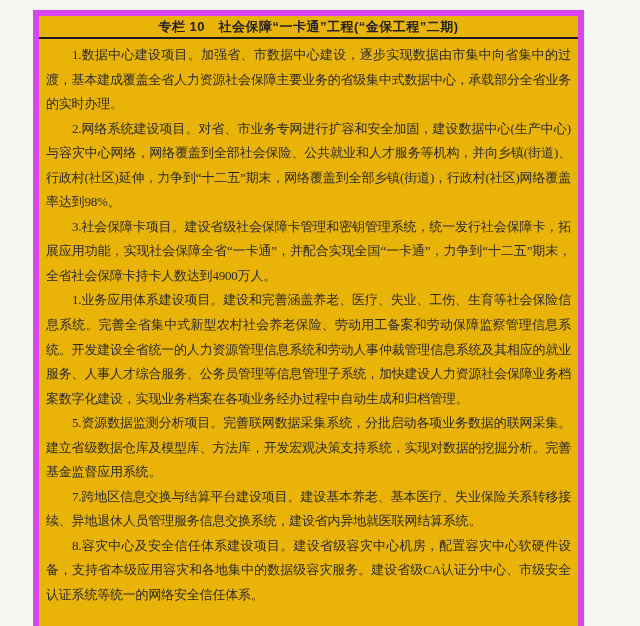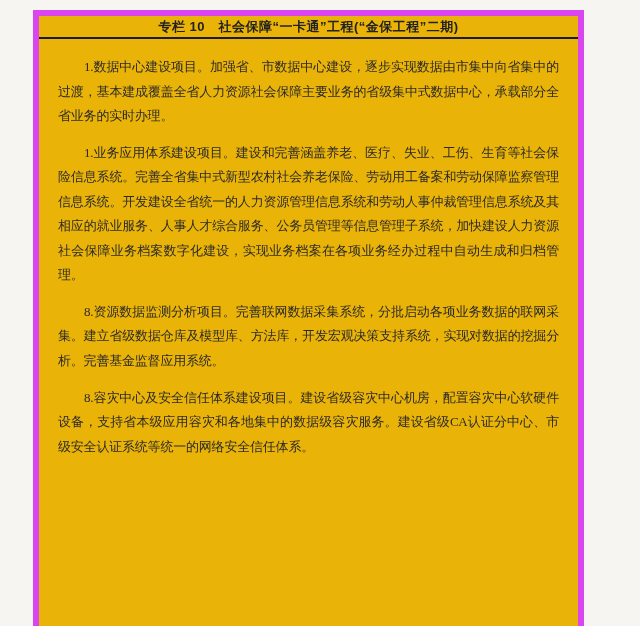--- a/index.html
+++ b/index.html
@@ -34,34 +34,37 @@
     color: #222222;
     border-bottom: 2px solid #1b1b1b;
     letter-spacing: 0.5px;
     white-space: nowrap;
     overflow: hidden;
   }
   .panel-body {
     padding: 4px 7px 0 7px;
   }
   .panel-body p {
-    margin: 12px;
+    margin: 0;
     text-indent: 2em;
     font-size: 13px;
     line-height: 24.55px;
     color: #2b2a28;
     text-align: justify;
     text-justify: inter-ideograph;
     letter-spacing: -0.2px;
   }
 </style>
 </head>
 <body>
 
 <div class="panel-box">
   <div class="panel-title">专栏 10　社会保障“一卡通”工程(“金保工程”二期)</div>
   <div class="panel-body">
     <p>1.数据中心建设项目。加强省、市数据中心建设，逐步实现数据由市集中向省集中的过渡，基本建成覆盖全省人力资源社会保障主要业务的省级集中式数据中心，承载部分全省业务的实时办理。</p>
+    <p>2.网络系统建设项目。对省、市业务专网进行扩容和安全加固，建设数据中心(生产中心)与容灾中心网络，网络覆盖到全部社会保险、公共就业和人才服务等机构，并向乡镇(街道)、行政村(社区)延伸，力争到“十二五”期末，网络覆盖到全部乡镇(街道)，行政村(社区)网络覆盖率达到98%。</p>
+    <p>3.社会保障卡项目。建设省级社会保障卡管理和密钥管理系统，统一发行社会保障卡，拓展应用功能，实现社会保障全省“一卡通”，并配合实现全国“一卡通”，力争到“十二五”期末，全省社会保障卡持卡人数达到4900万人。</p>
     <p>1.业务应用体系建设项目。建设和完善涵盖养老、医疗、失业、工伤、生育等社会保险信息系统。完善全省集中式新型农村社会养老保险、劳动用工备案和劳动保障监察管理信息系统。开发建设全省统一的人力资源管理信息系统和劳动人事仲裁管理信息系统及其相应的就业服务、人事人才综合服务、公务员管理等信息管理子系统，加快建设人力资源社会保障业务档案数字化建设，实现业务档案在各项业务经办过程中自动生成和归档管理。</p>
-    <p>8.资源数据监测分析项目。完善联网数据采集系统，分批启动各项业务数据的联网采集。建立省级数据仓库及模型库、方法库，开发宏观决策支持系统，实现对数据的挖掘分析。完善基金监督应用系统。</p>
+    <p>5.资源数据监测分析项目。完善联网数据采集系统，分批启动各项业务数据的联网采集。建立省级数据仓库及模型库、方法库，开发宏观决策支持系统，实现对数据的挖掘分析。完善基金监督应用系统。</p>
+    <p>7.跨地区信息交换与结算平台建设项目。建设基本养老、基本医疗、失业保险关系转移接续、异地退休人员管理服务信息交换系统，建设省内异地就医联网结算系统。</p>
     <p>8.容灾中心及安全信任体系建设项目。建设省级容灾中心机房，配置容灾中心软硬件设备，支持省本级应用容灾和各地集中的数据级容灾服务。建设省级CA认证分中心、市级安全认证系统等统一的网络安全信任体系。</p>
   </div>
 </div>
 
 </body></html>

